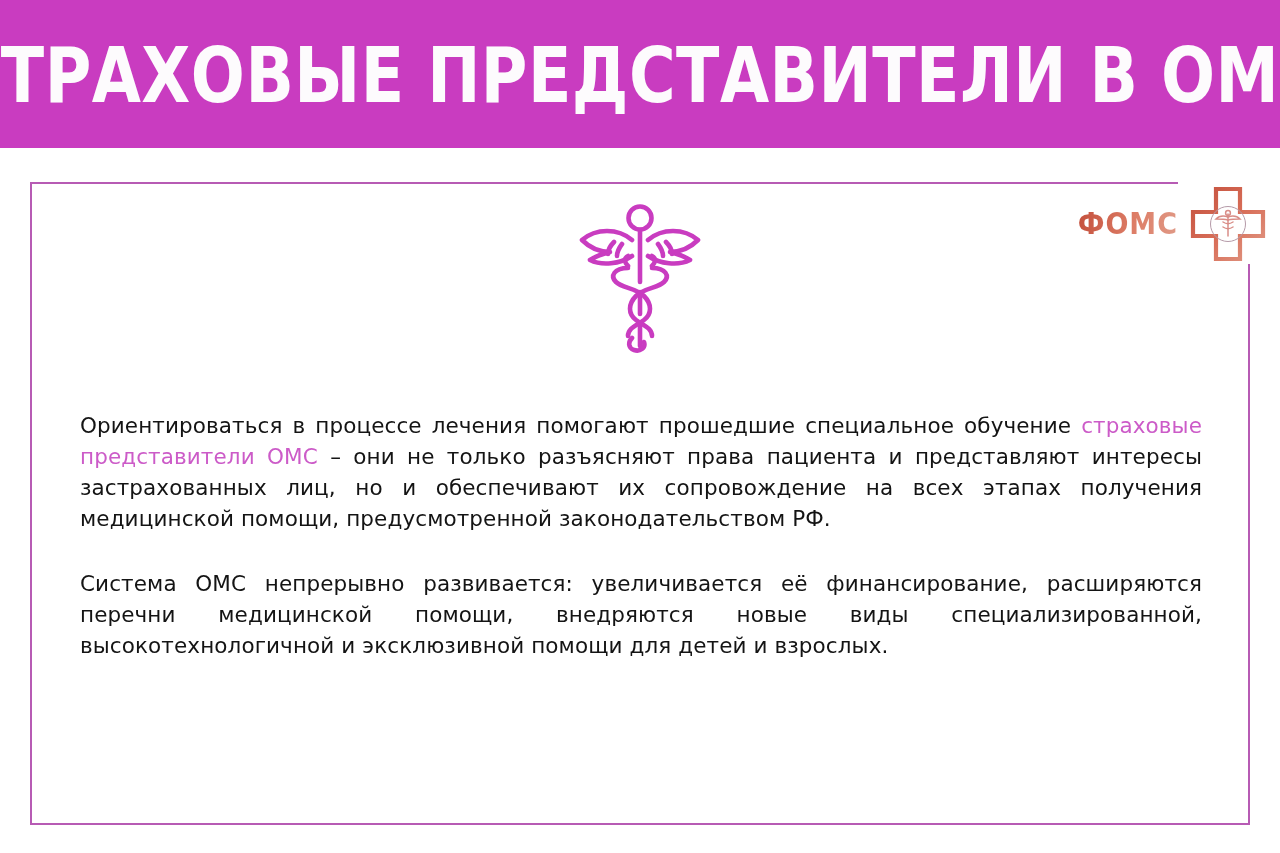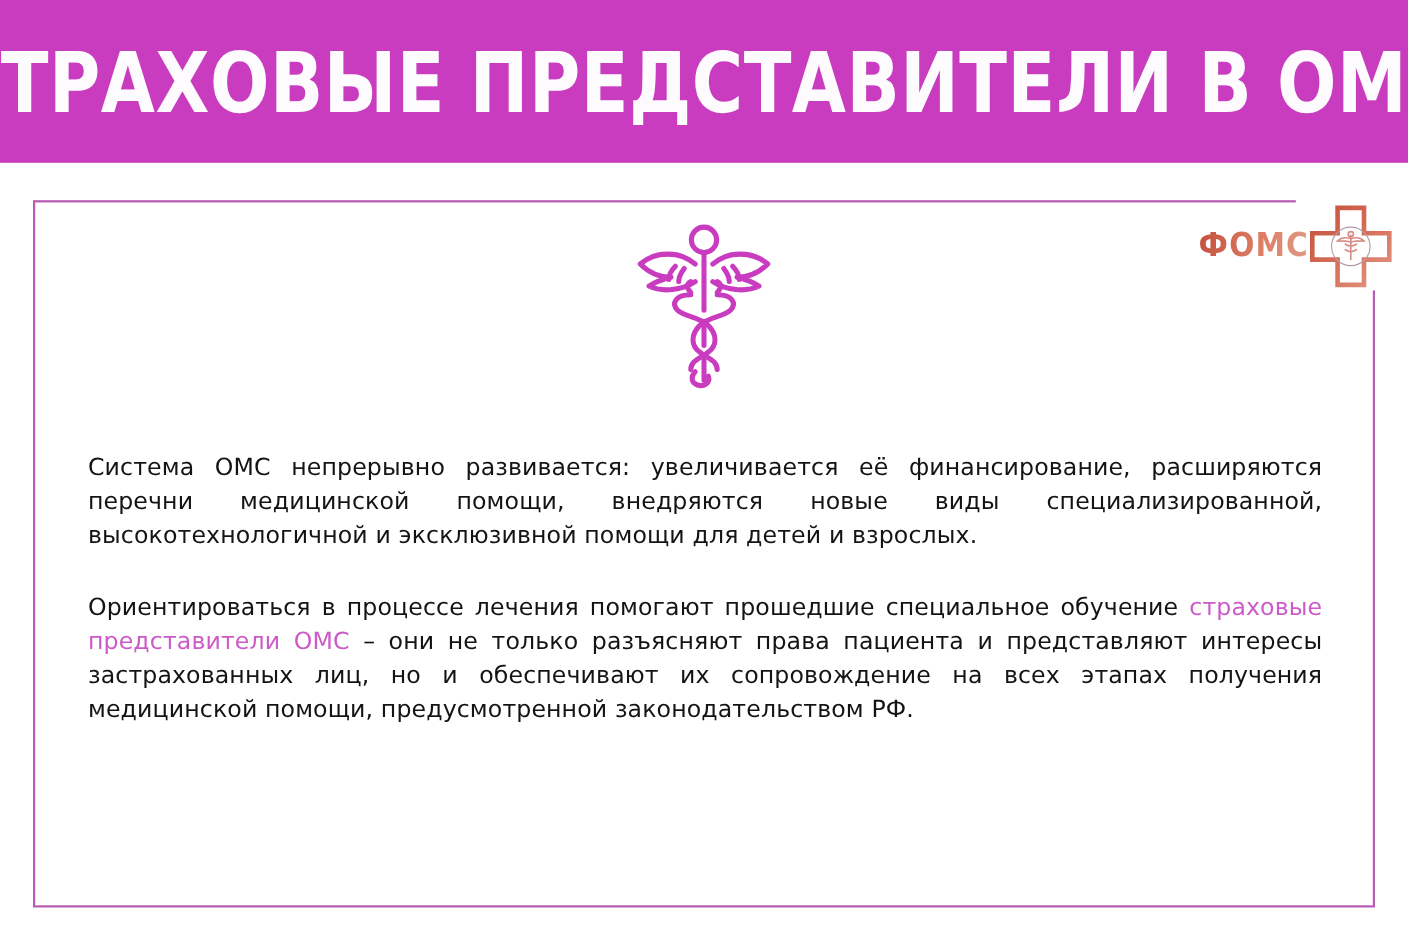--- a/index.html
+++ b/index.html
@@ -63,20 +63,21 @@
     z-index: 3;
   }
 
   
   .foms-logo {
     position: absolute;
     right: 14px;
     top: 186px;
     display: flex;
     align-items: center;
+    gap: 12px;
     z-index: 4;
     margin-left: 32px;
   }
   .foms-word {
     font-family: "DejaVu Sans Condensed", "Liberation Sans Narrow", "Liberation Sans", sans-serif;
     font-weight: 700;
     font-size: 30px;
     letter-spacing: 1px;
     color: #d16450;
     background: linear-gradient(100deg, #c4503d 0%, #dd7d66 55%, #e09a87 100%);
@@ -196,19 +197,19 @@
         <path d="M62,70 C58,66 58,62 62,60"></path>
         <path d="M86,70 C90,66 90,62 86,60"></path>
 
         <path d="M66,142 C62,146 62,152 68,154 C74,156 80,152 78,146"></path>
       </g>
     </svg>
   </span>
 </div>
 
 <div class="body-copy">
+  <p class="para p2">
+    <span>Ориентироваться в процессе лечения помогают прошедшие специальное обучение </span><span class="hl">страховые представители ОМС</span><span> – они не только разъясняют права пациента и представляют интересы застрахованных лиц, но и обеспечивают их сопровождение на всех этапах получения медицинской помощи, предусмотренной законодательством РФ.</span>
+  </p>
   <p class="para p1">
     <span>Система ОМС непрерывно развивается: увеличивается её финансирование, расширяются перечни медицинской помощи, внедряются новые виды специализированной, высокотехнологичной и эксклюзивной помощи для детей и взрослых.</span>
   </p>
-  <p class="para p2">
-    <span>Ориентироваться в процессе лечения помогают прошедшие специальное обучение </span><span class="hl">страховые представители ОМС</span><span> – они не только разъясняют права пациента и представляют интересы застрахованных лиц, но и обеспечивают их сопровождение на всех этапах получения медицинской помощи, предусмотренной законодательством РФ.</span>
-  </p>
 </div>
 
 </body></html>

